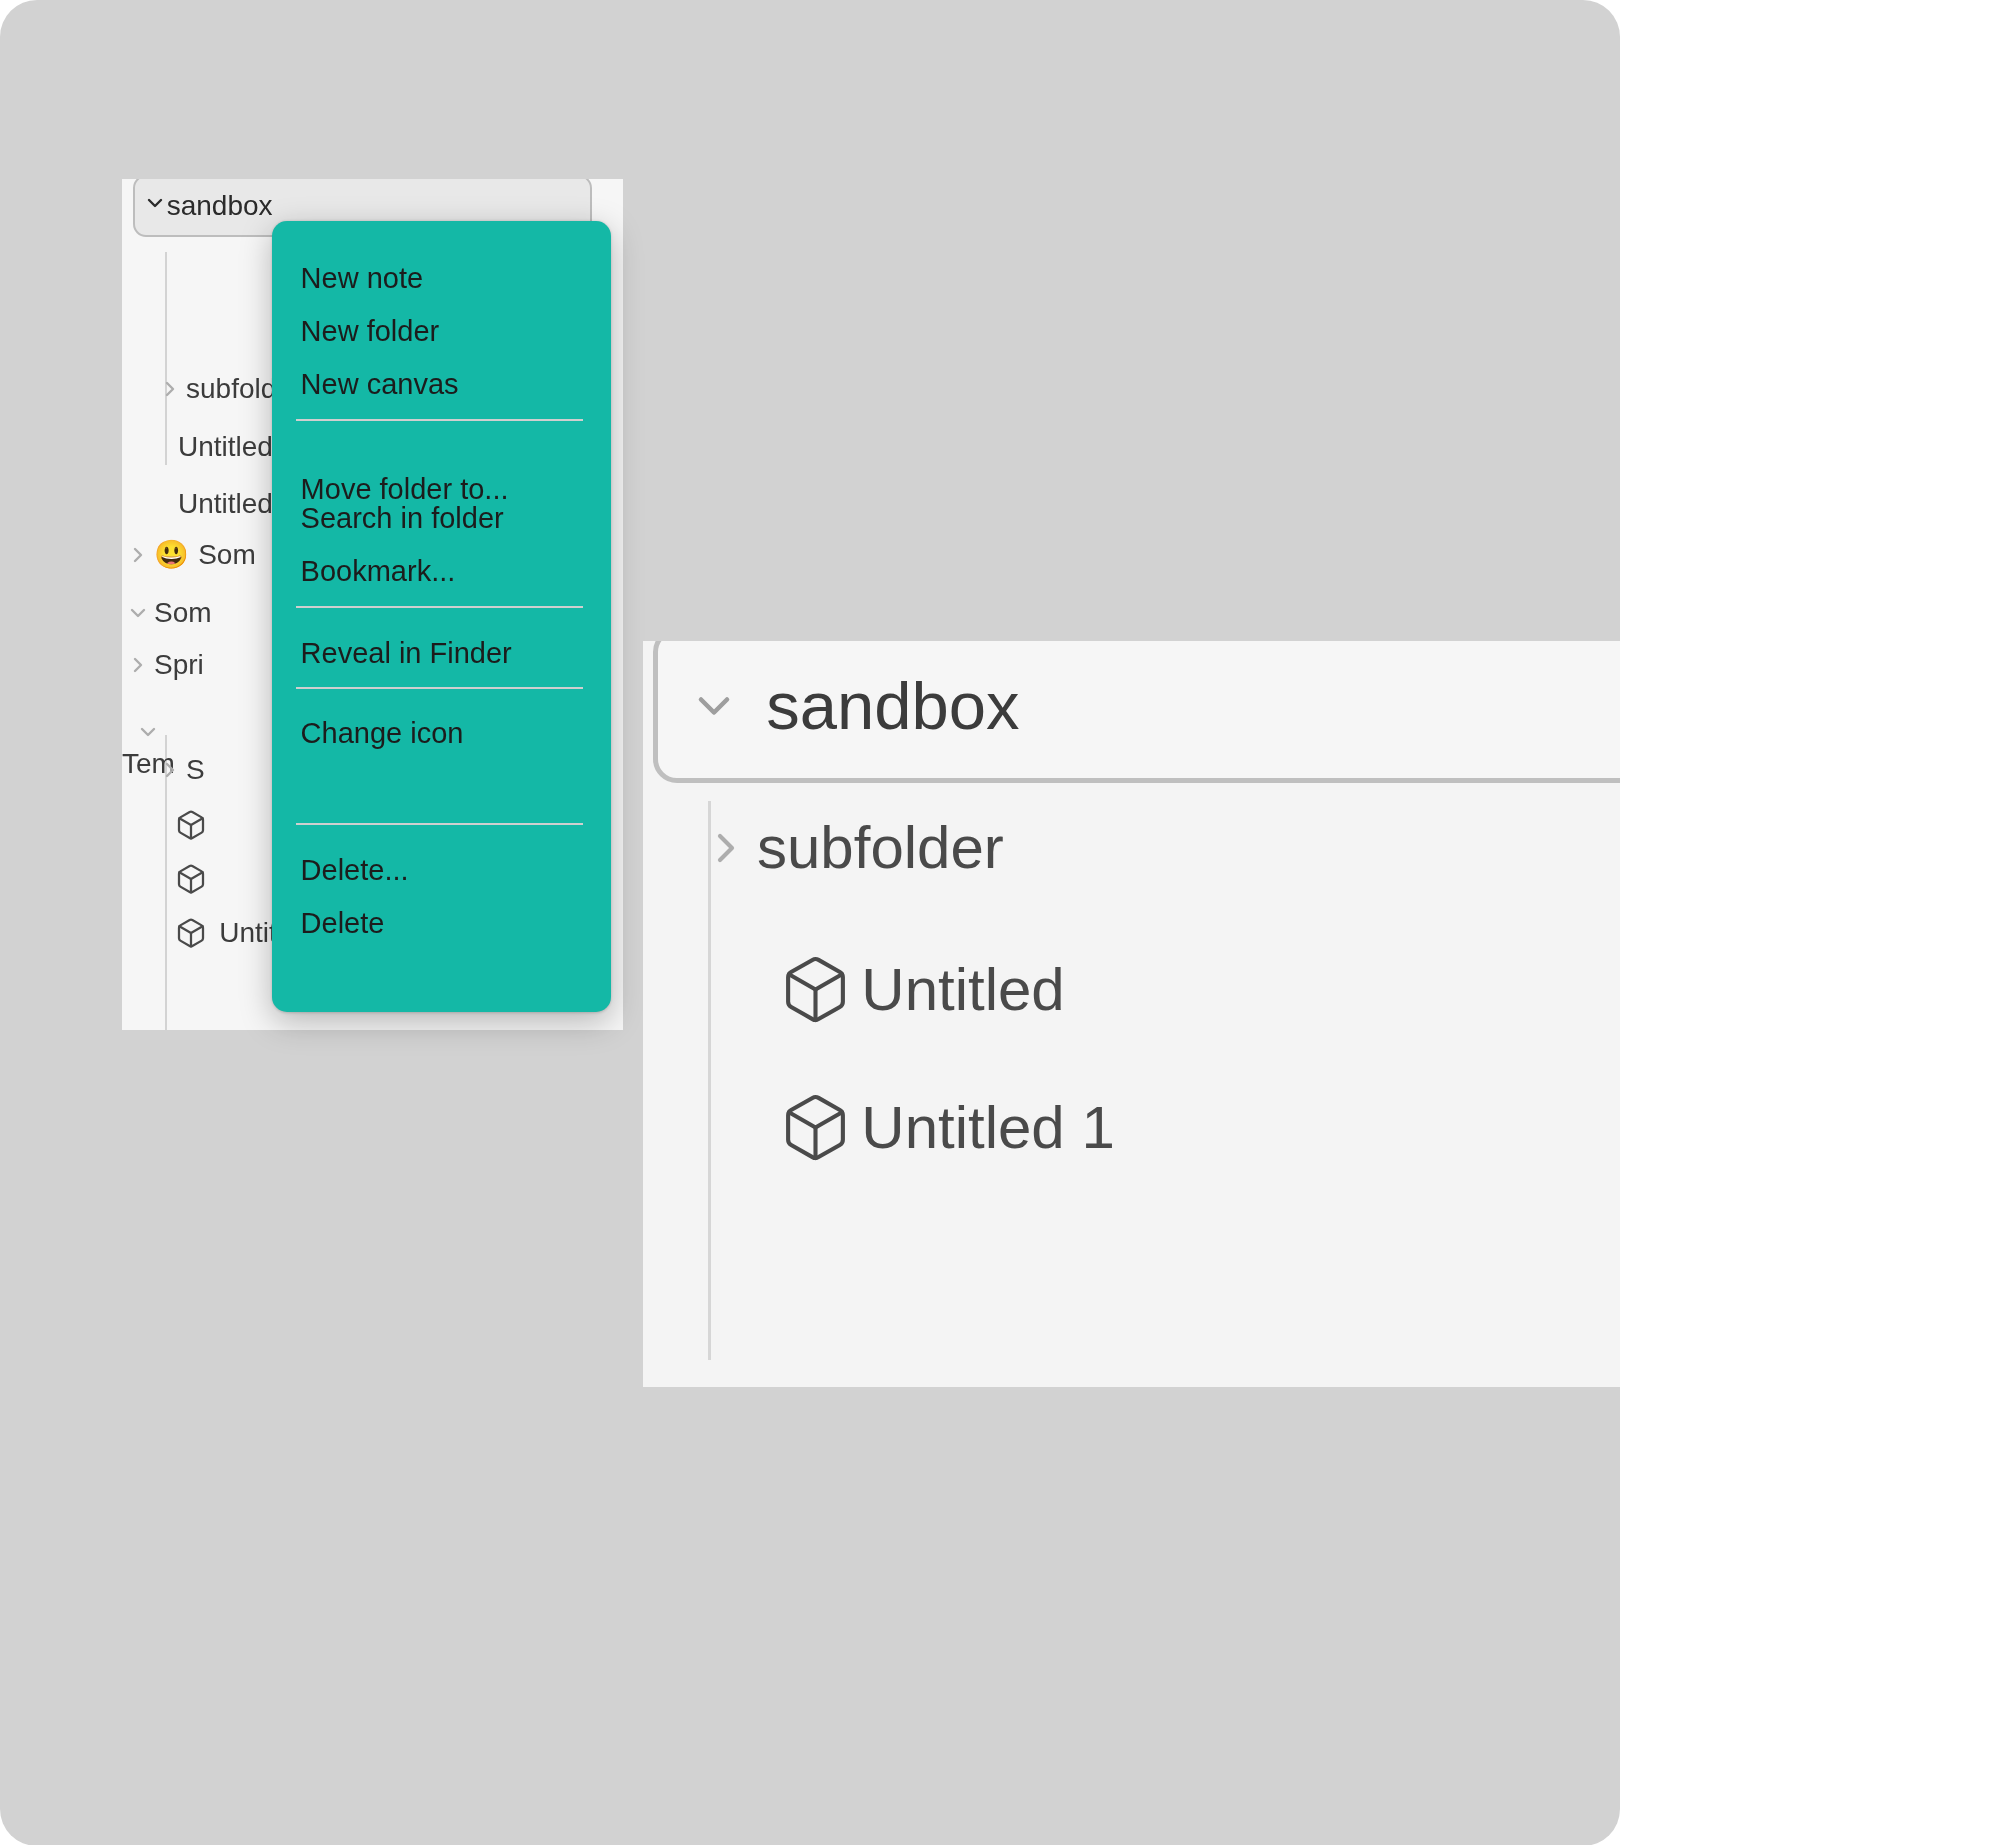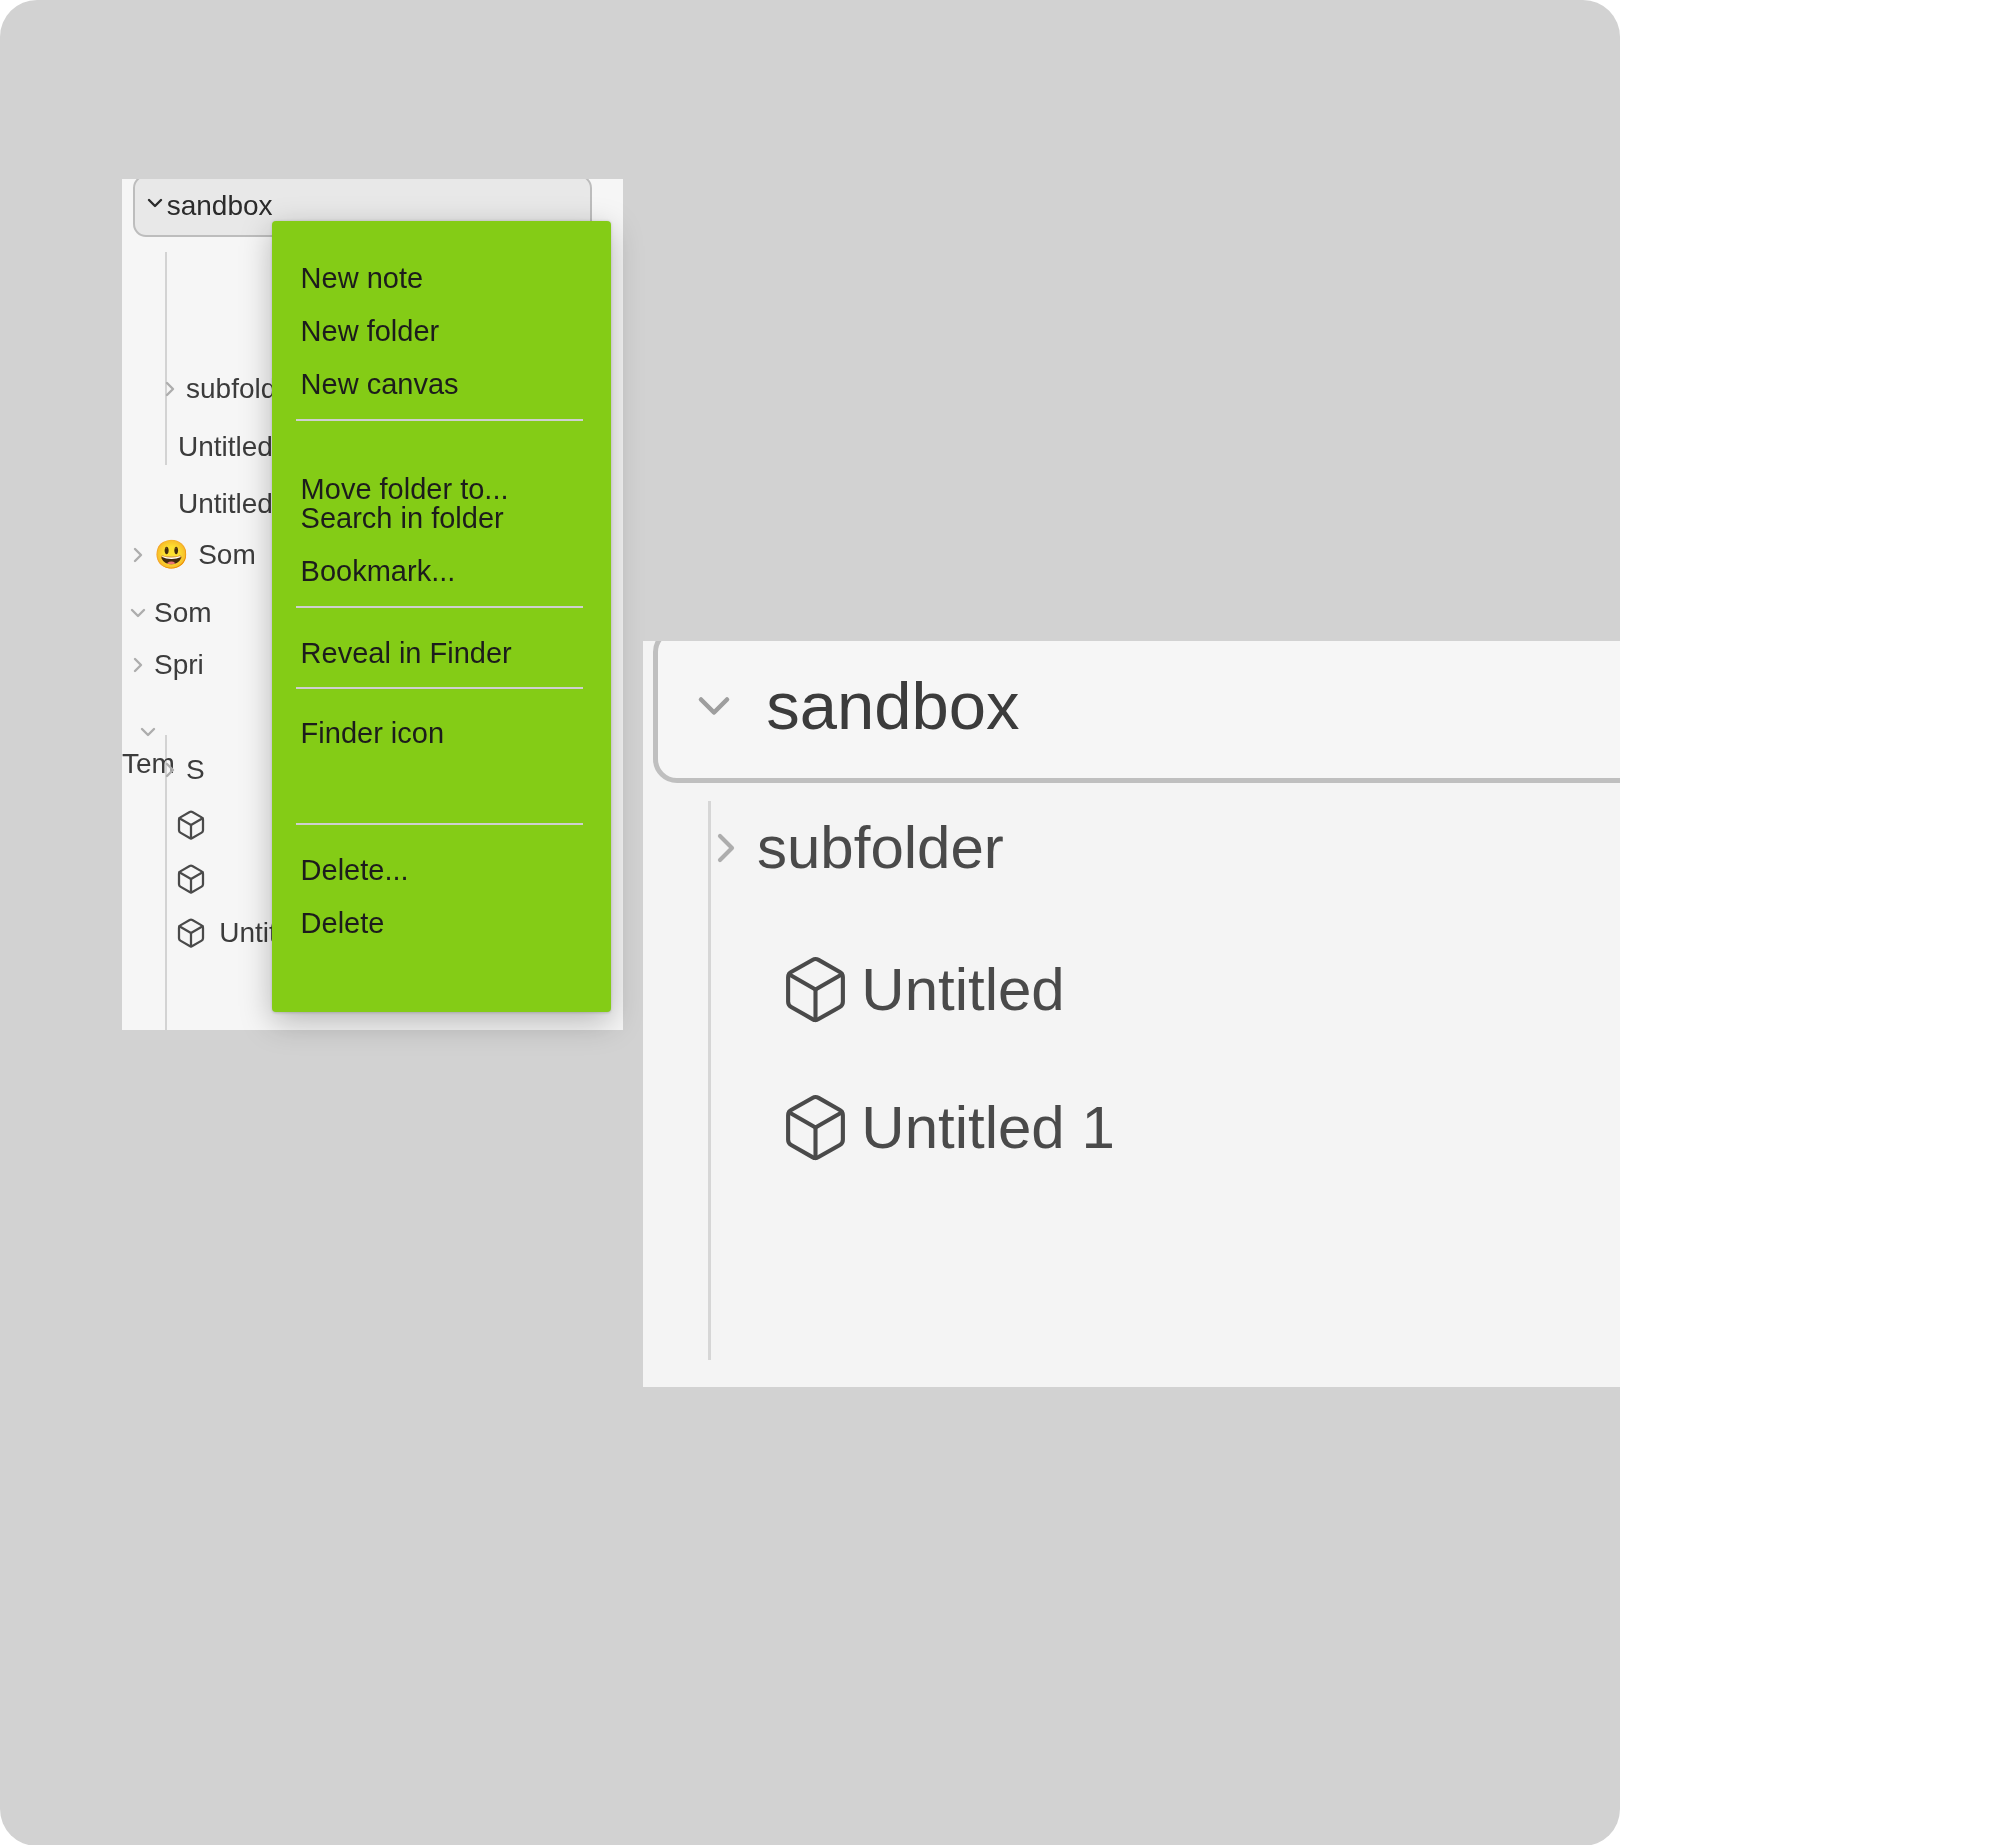--- a/index.html
+++ b/index.html
@@ -90,22 +90,22 @@
     background: #d3d3d3;
   }
 
   
   #context-menu {
     position: absolute;
     left: 272px;
     top: 221px;
     width: 339px;
     height: 791px;
-    background: #84cc16;
-    border-radius: 4px;
+    background: #14b8a6;
+    border-radius: 15px;
     box-shadow: 0 9.3px 32px rgba(0,0,0,0.26), 0 0.9px 2.8px rgba(0,0,0,0.16);
     overflow: hidden;
   }
   .menu-item {
     position: absolute;
     left: 5.6px;
     width: 328px;
     height: 48px;
     display: flex;
     align-items: center;
@@ -336,21 +336,21 @@
 
     <div class="menu-sep" style="top:385px;"></div>
 
     <div class="menu-item" style="top:408px;">
       <span>Reveal in Finder</span>
     </div>
 
     <div class="menu-sep" style="top:466px;"></div>
 
     <div class="menu-item" style="top:488px;">
-      <span>Finder icon</span>
+      <span>Change icon</span>
     </div>
 
     <div class="menu-sep" style="top:602px;"></div>
 
     <div class="menu-item" style="top:625px;">
       <span>Delete...</span>
     </div>
     <div class="menu-item" style="top:678px;">
       <span>Delete</span>
     </div>

